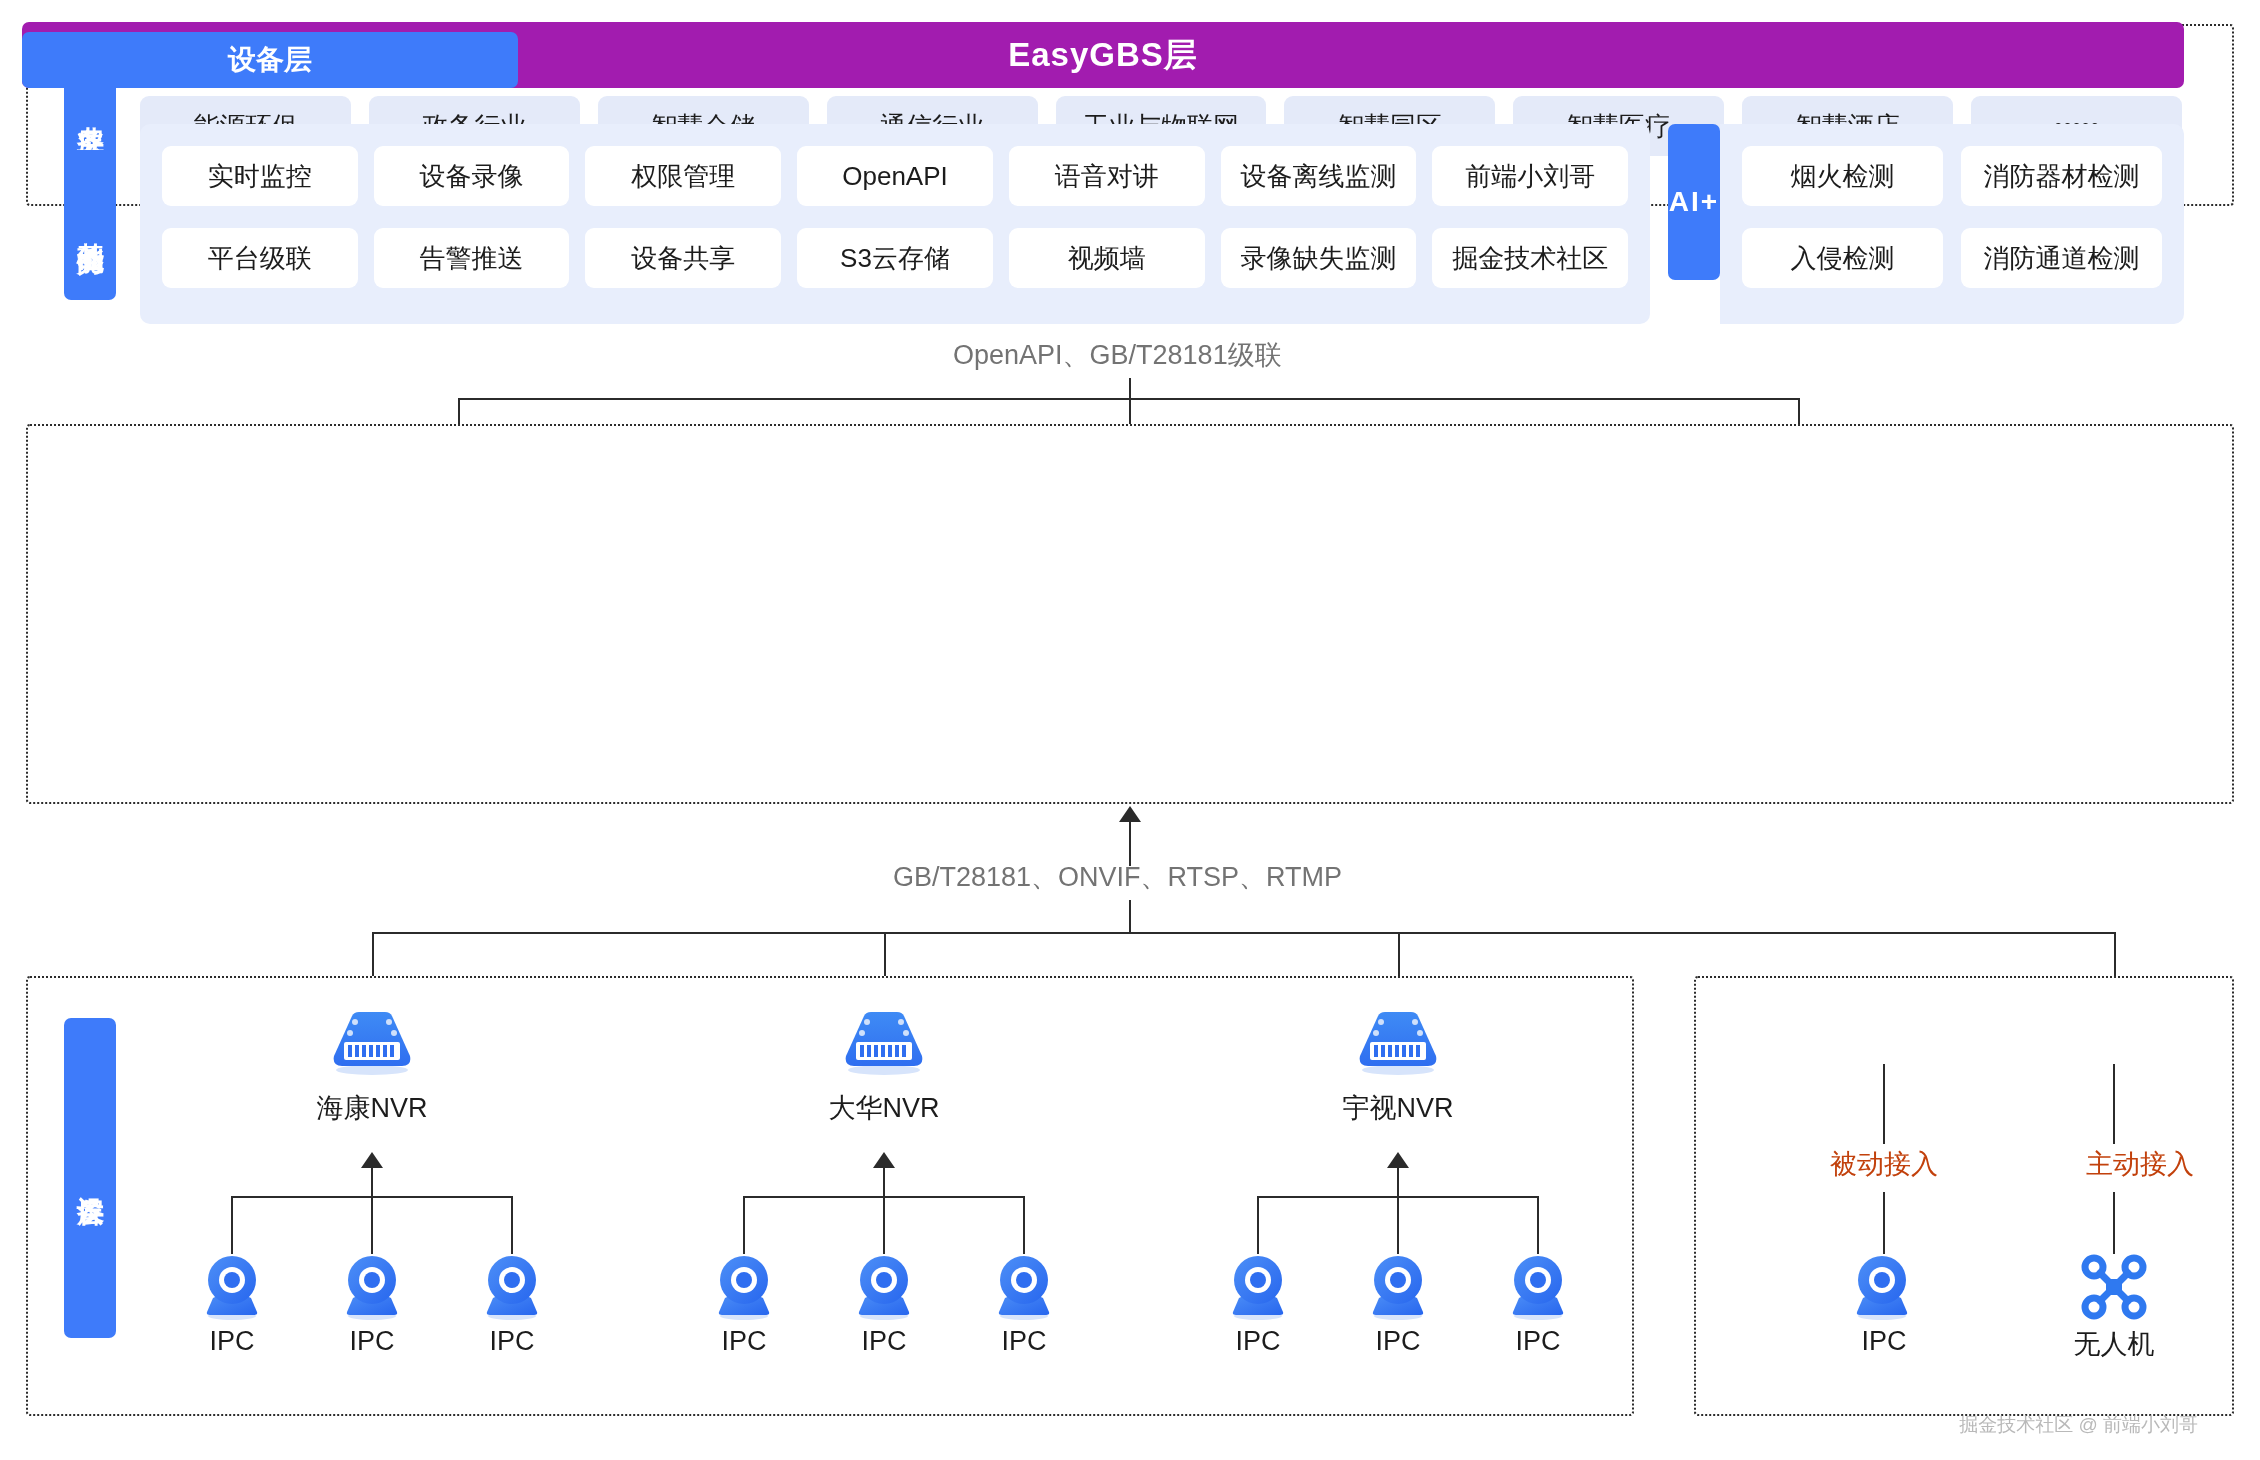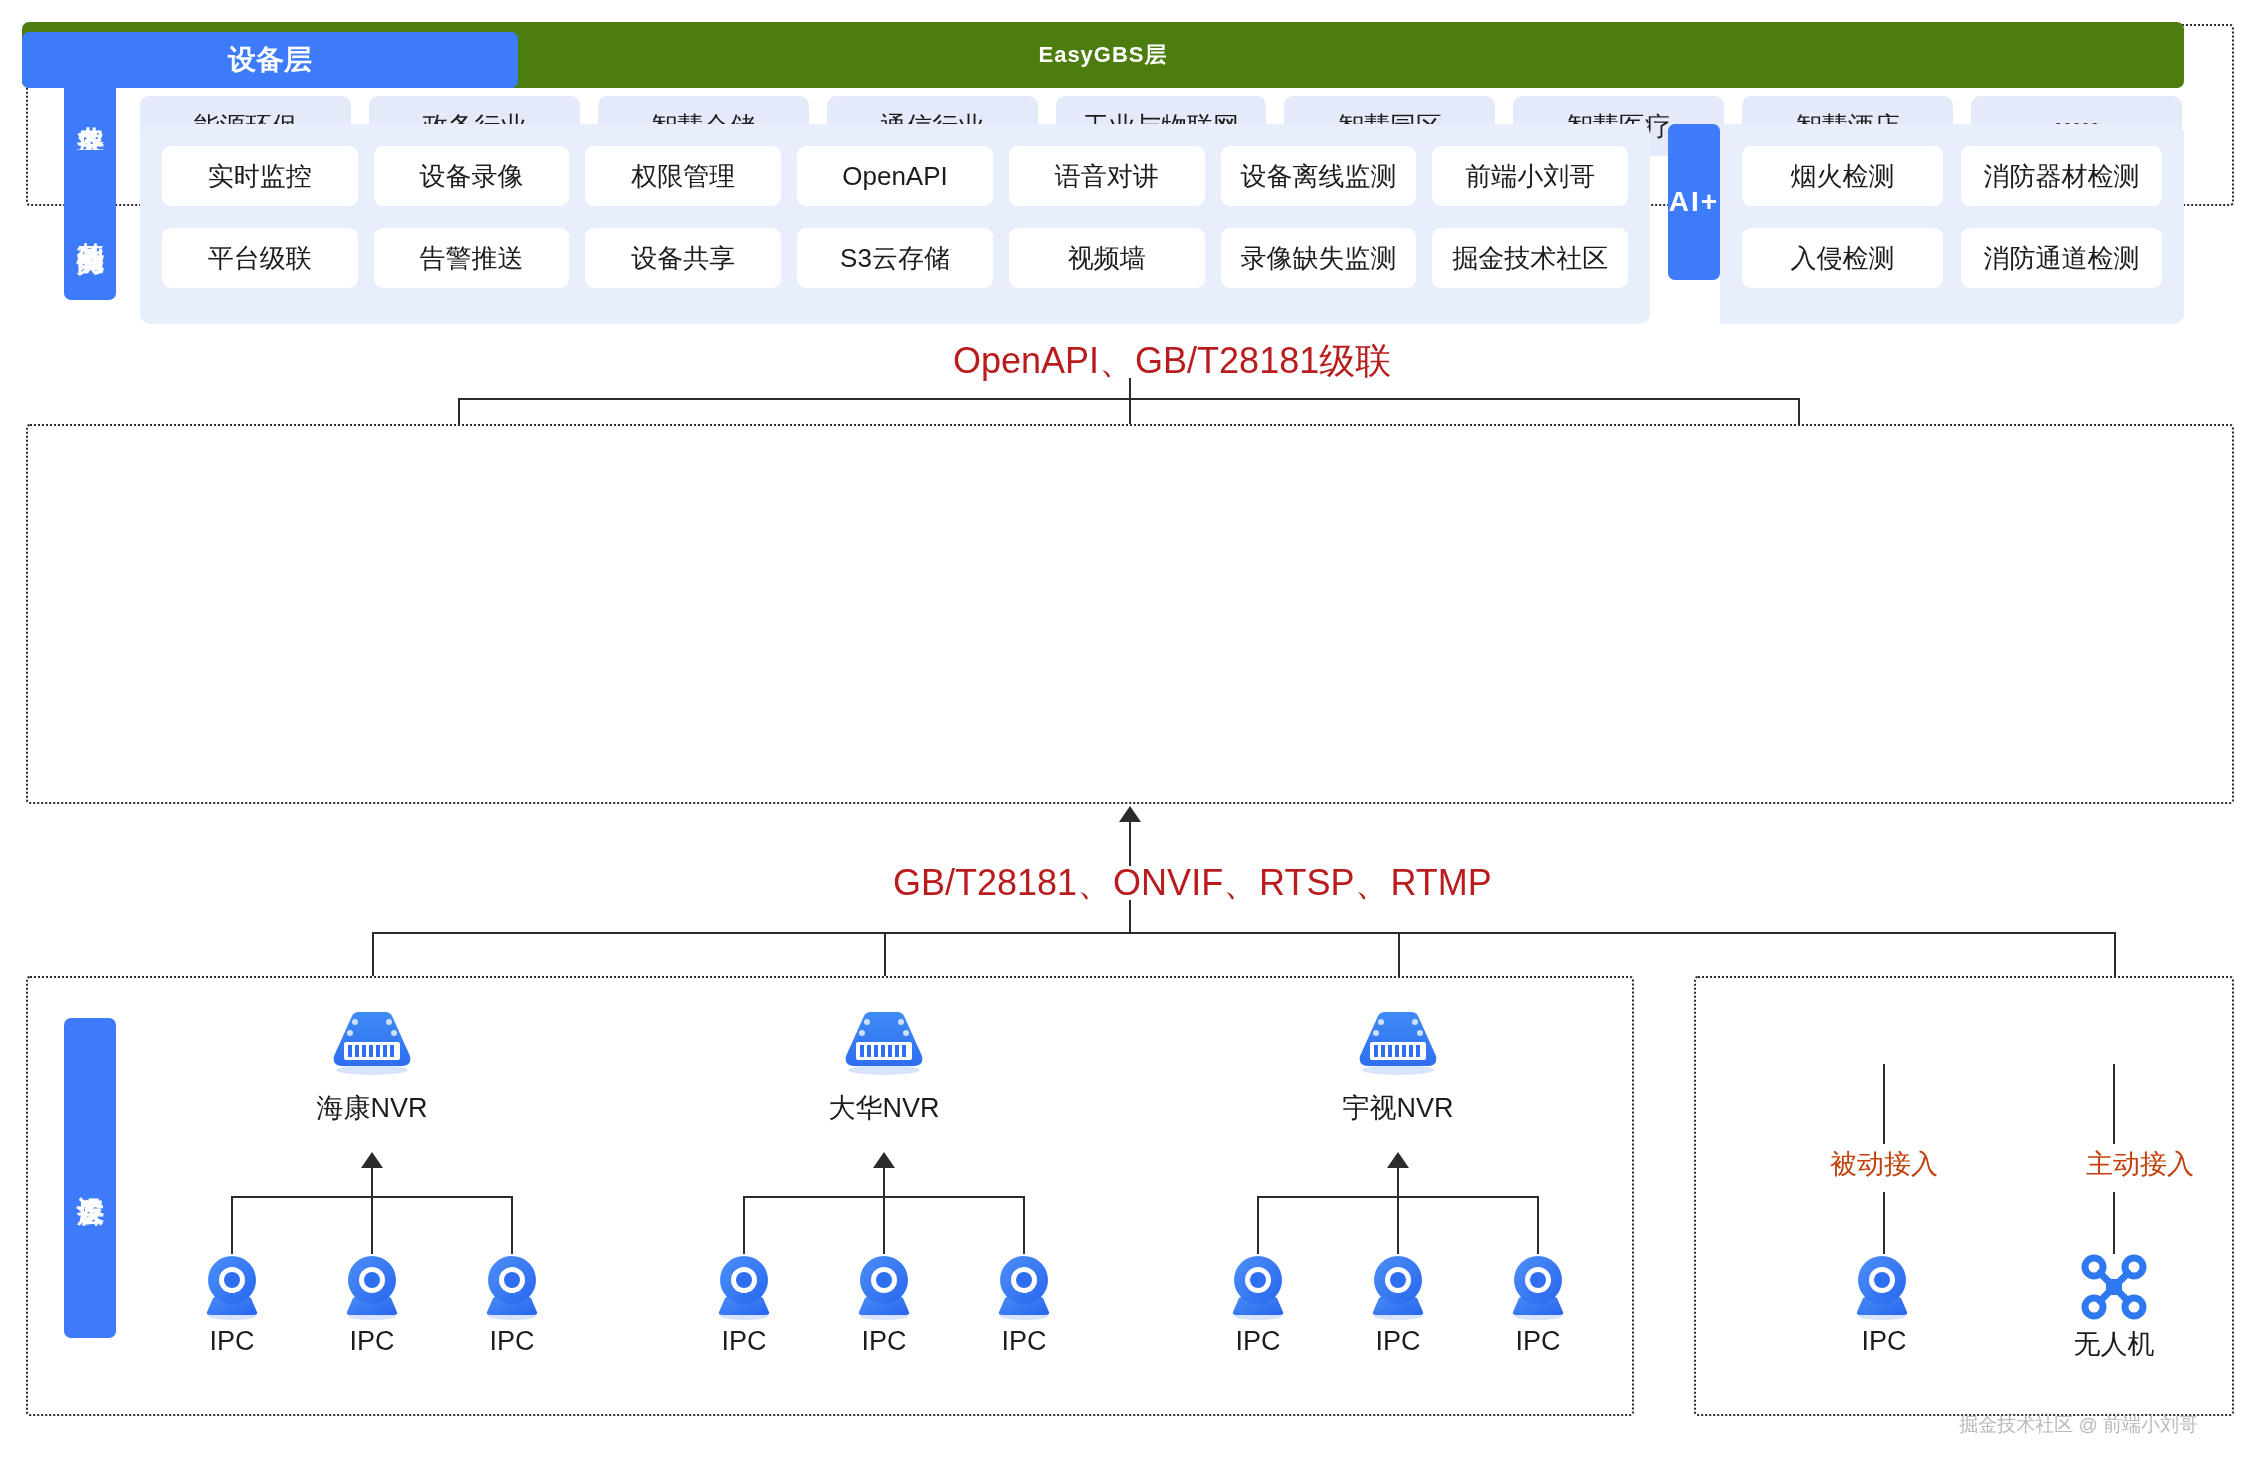--- a/index.html
+++ b/index.html
@@ -50,41 +50,41 @@
   #business-layer{left:26px;top:24px;width:2208px;height:182px;}
   .biz-grid{
     position:absolute;left:140px;top:22px;width:2042px;
     display:grid;grid-template-columns:repeat(9,1fr);
     gap:14px 18px;
   }
   #business-side-tab{left:64px;top:48px;width:52px;height:120px;}
 
   
   .conn-label{
-    position:absolute;font-size:36px;color:#b91c1c;white-space:nowrap;
+    position:absolute;font-size:27px;color:#737373;white-space:nowrap;
   }
   #conn1-label{left:953px;top:337px;}
   #conn2-label{left:893px;top:859px;}
 
   .vline{position:absolute;background:#2b2b2b;width:2px;}
   .hline{position:absolute;background:#2b2b2b;height:2px;}
   .arrow-up{
     position:absolute;width:0;height:0;
     border-left:11px solid transparent;
     border-right:11px solid transparent;
     border-bottom:16px solid #2b2b2b;
   }
 
   
   #platform-layer{left:26px;top:424px;width:2208px;height:380px;}
   #easygbs-bar{
     position:absolute;left:22px;top:22px;width:2162px;height:66px;
-    background:#4d7c0f;border-radius:7px;color:#fff;
+    background:#a21caf;border-radius:7px;color:#fff;
     display:flex;align-items:center;justify-content:center;
-    font-size:22px;font-weight:700;letter-spacing:1px;
+    font-size:33px;font-weight:700;letter-spacing:1px;
   }
   #capability-panel{
     position:absolute;left:140px;top:124px;width:1510px;height:200px;
     background:#e8eefc;border-radius:10px;
   }
   .cap-grid{
     position:absolute;left:22px;top:22px;width:1466px;
     display:grid;grid-template-columns:repeat(7,1fr);gap:22px 16px;
   }
   #basic-side-tab{left:64px;top:150px;width:52px;height:150px;}

